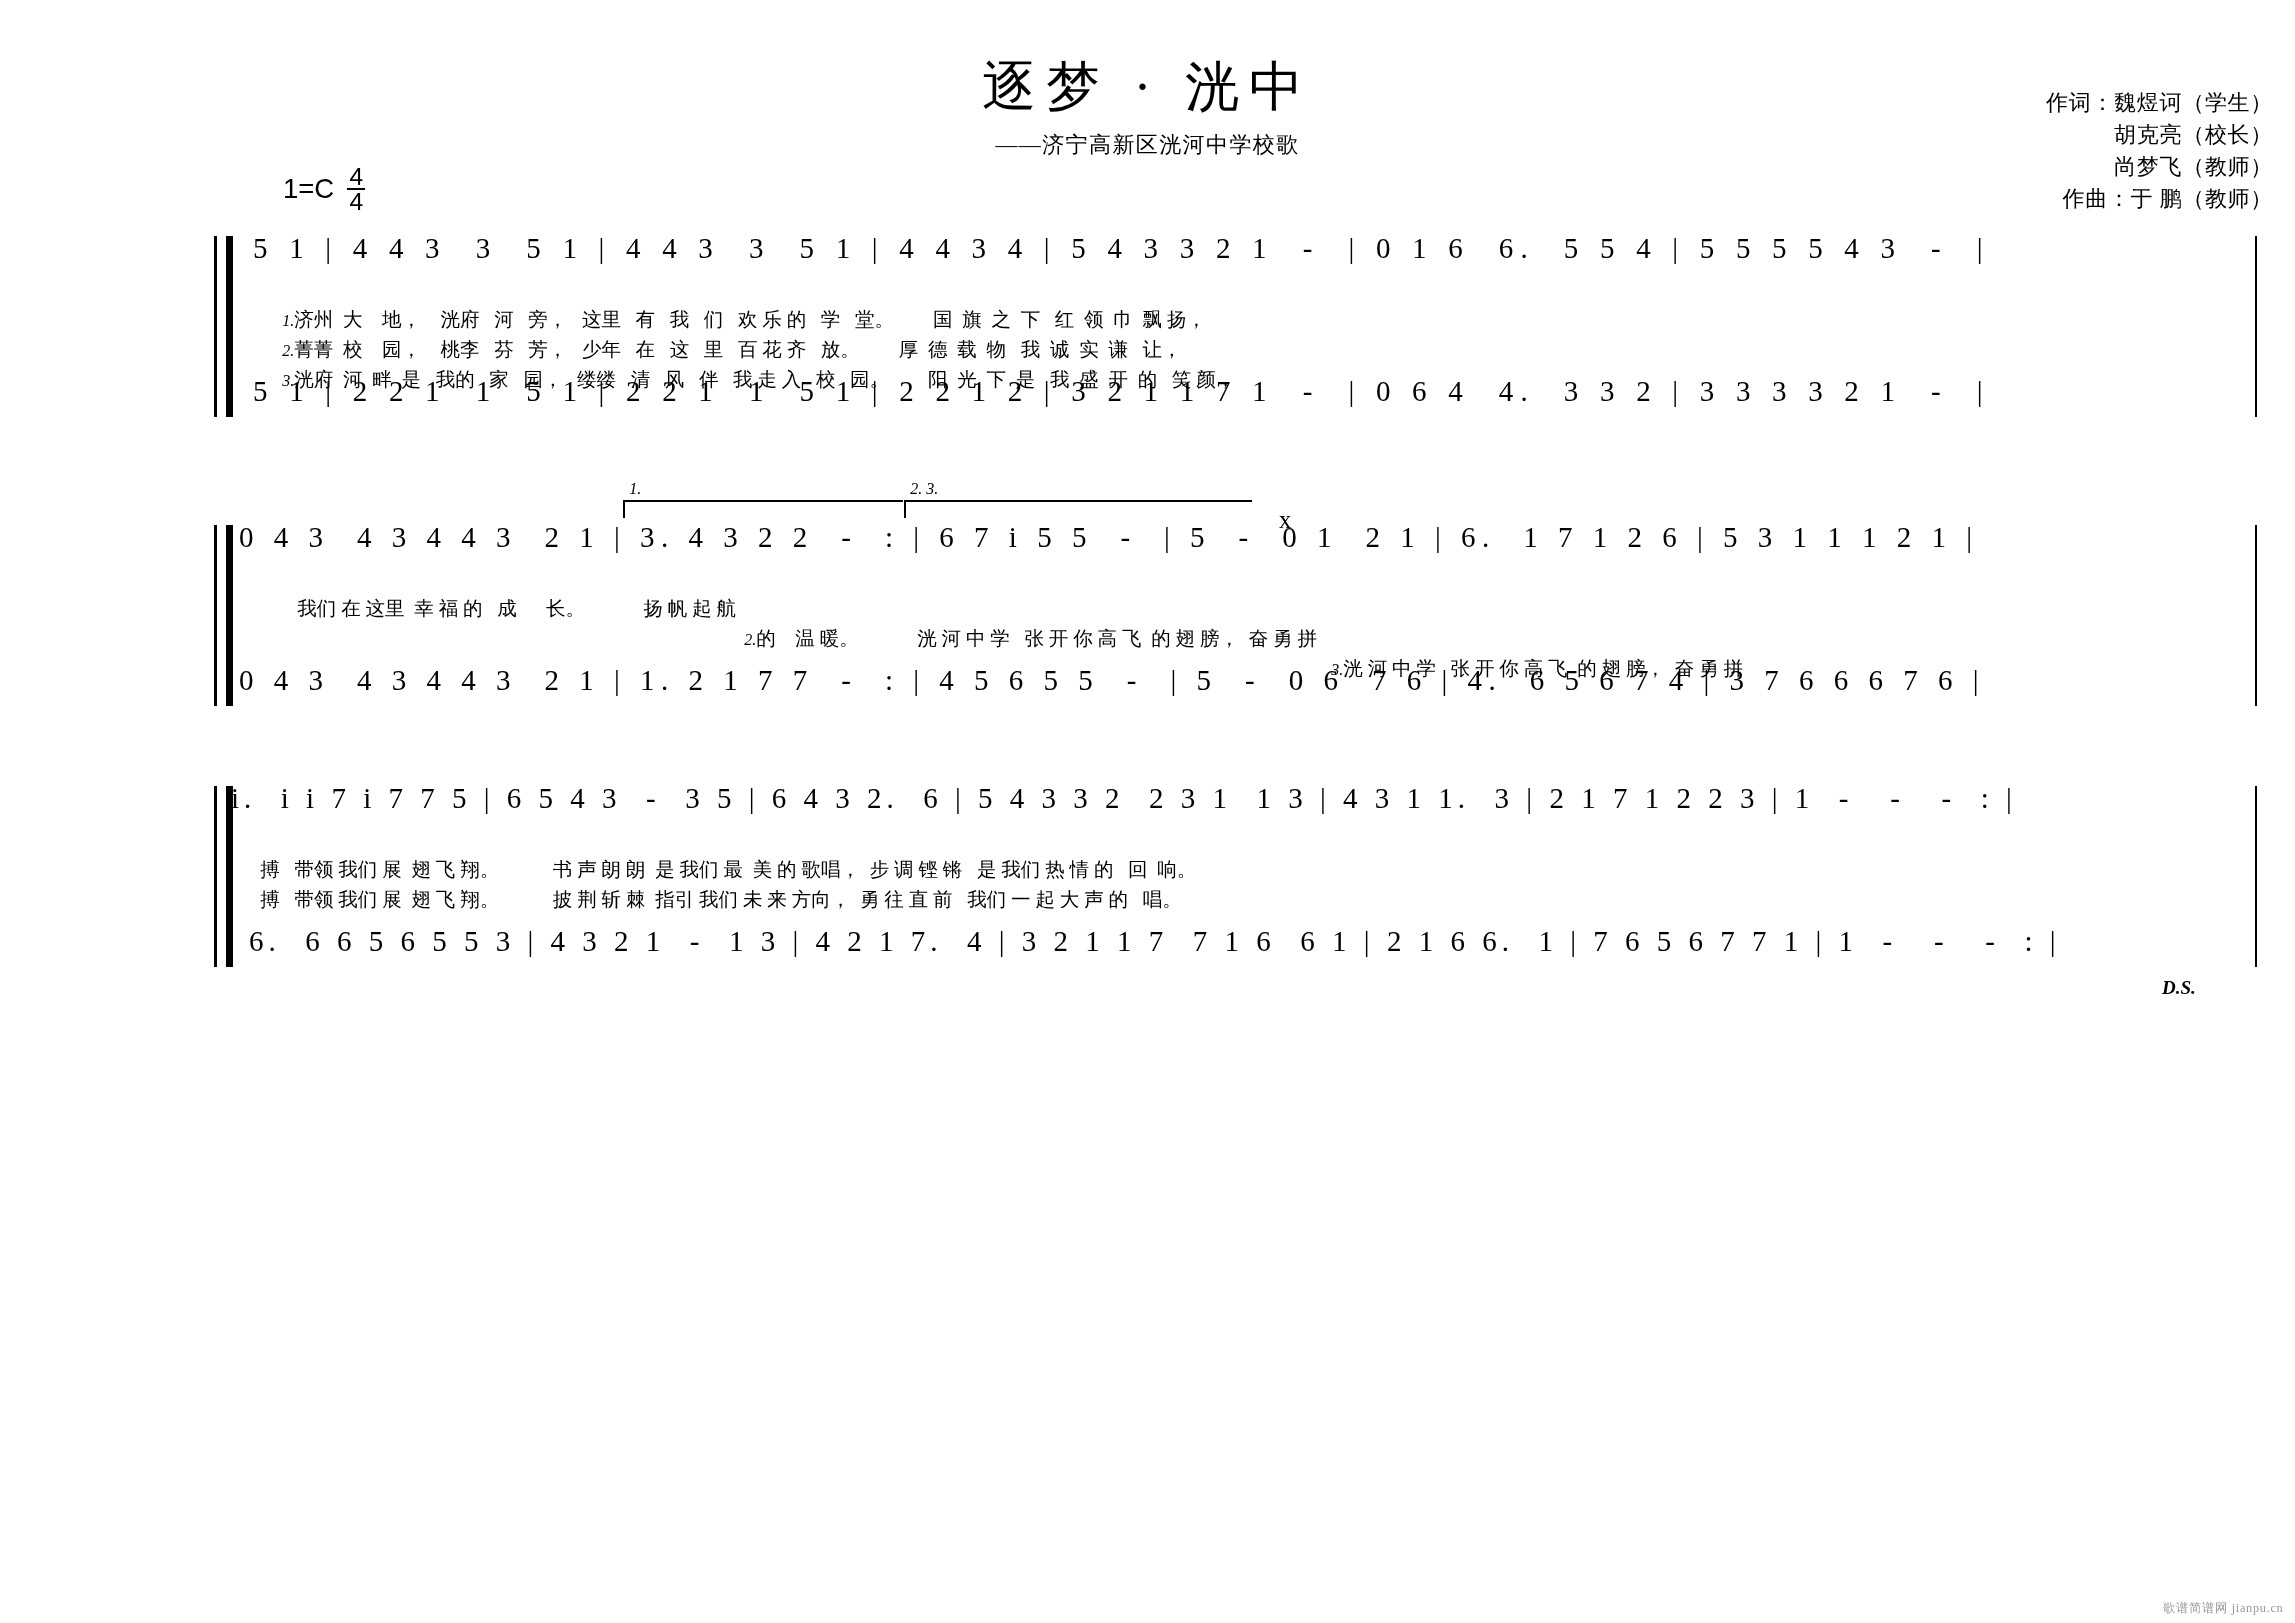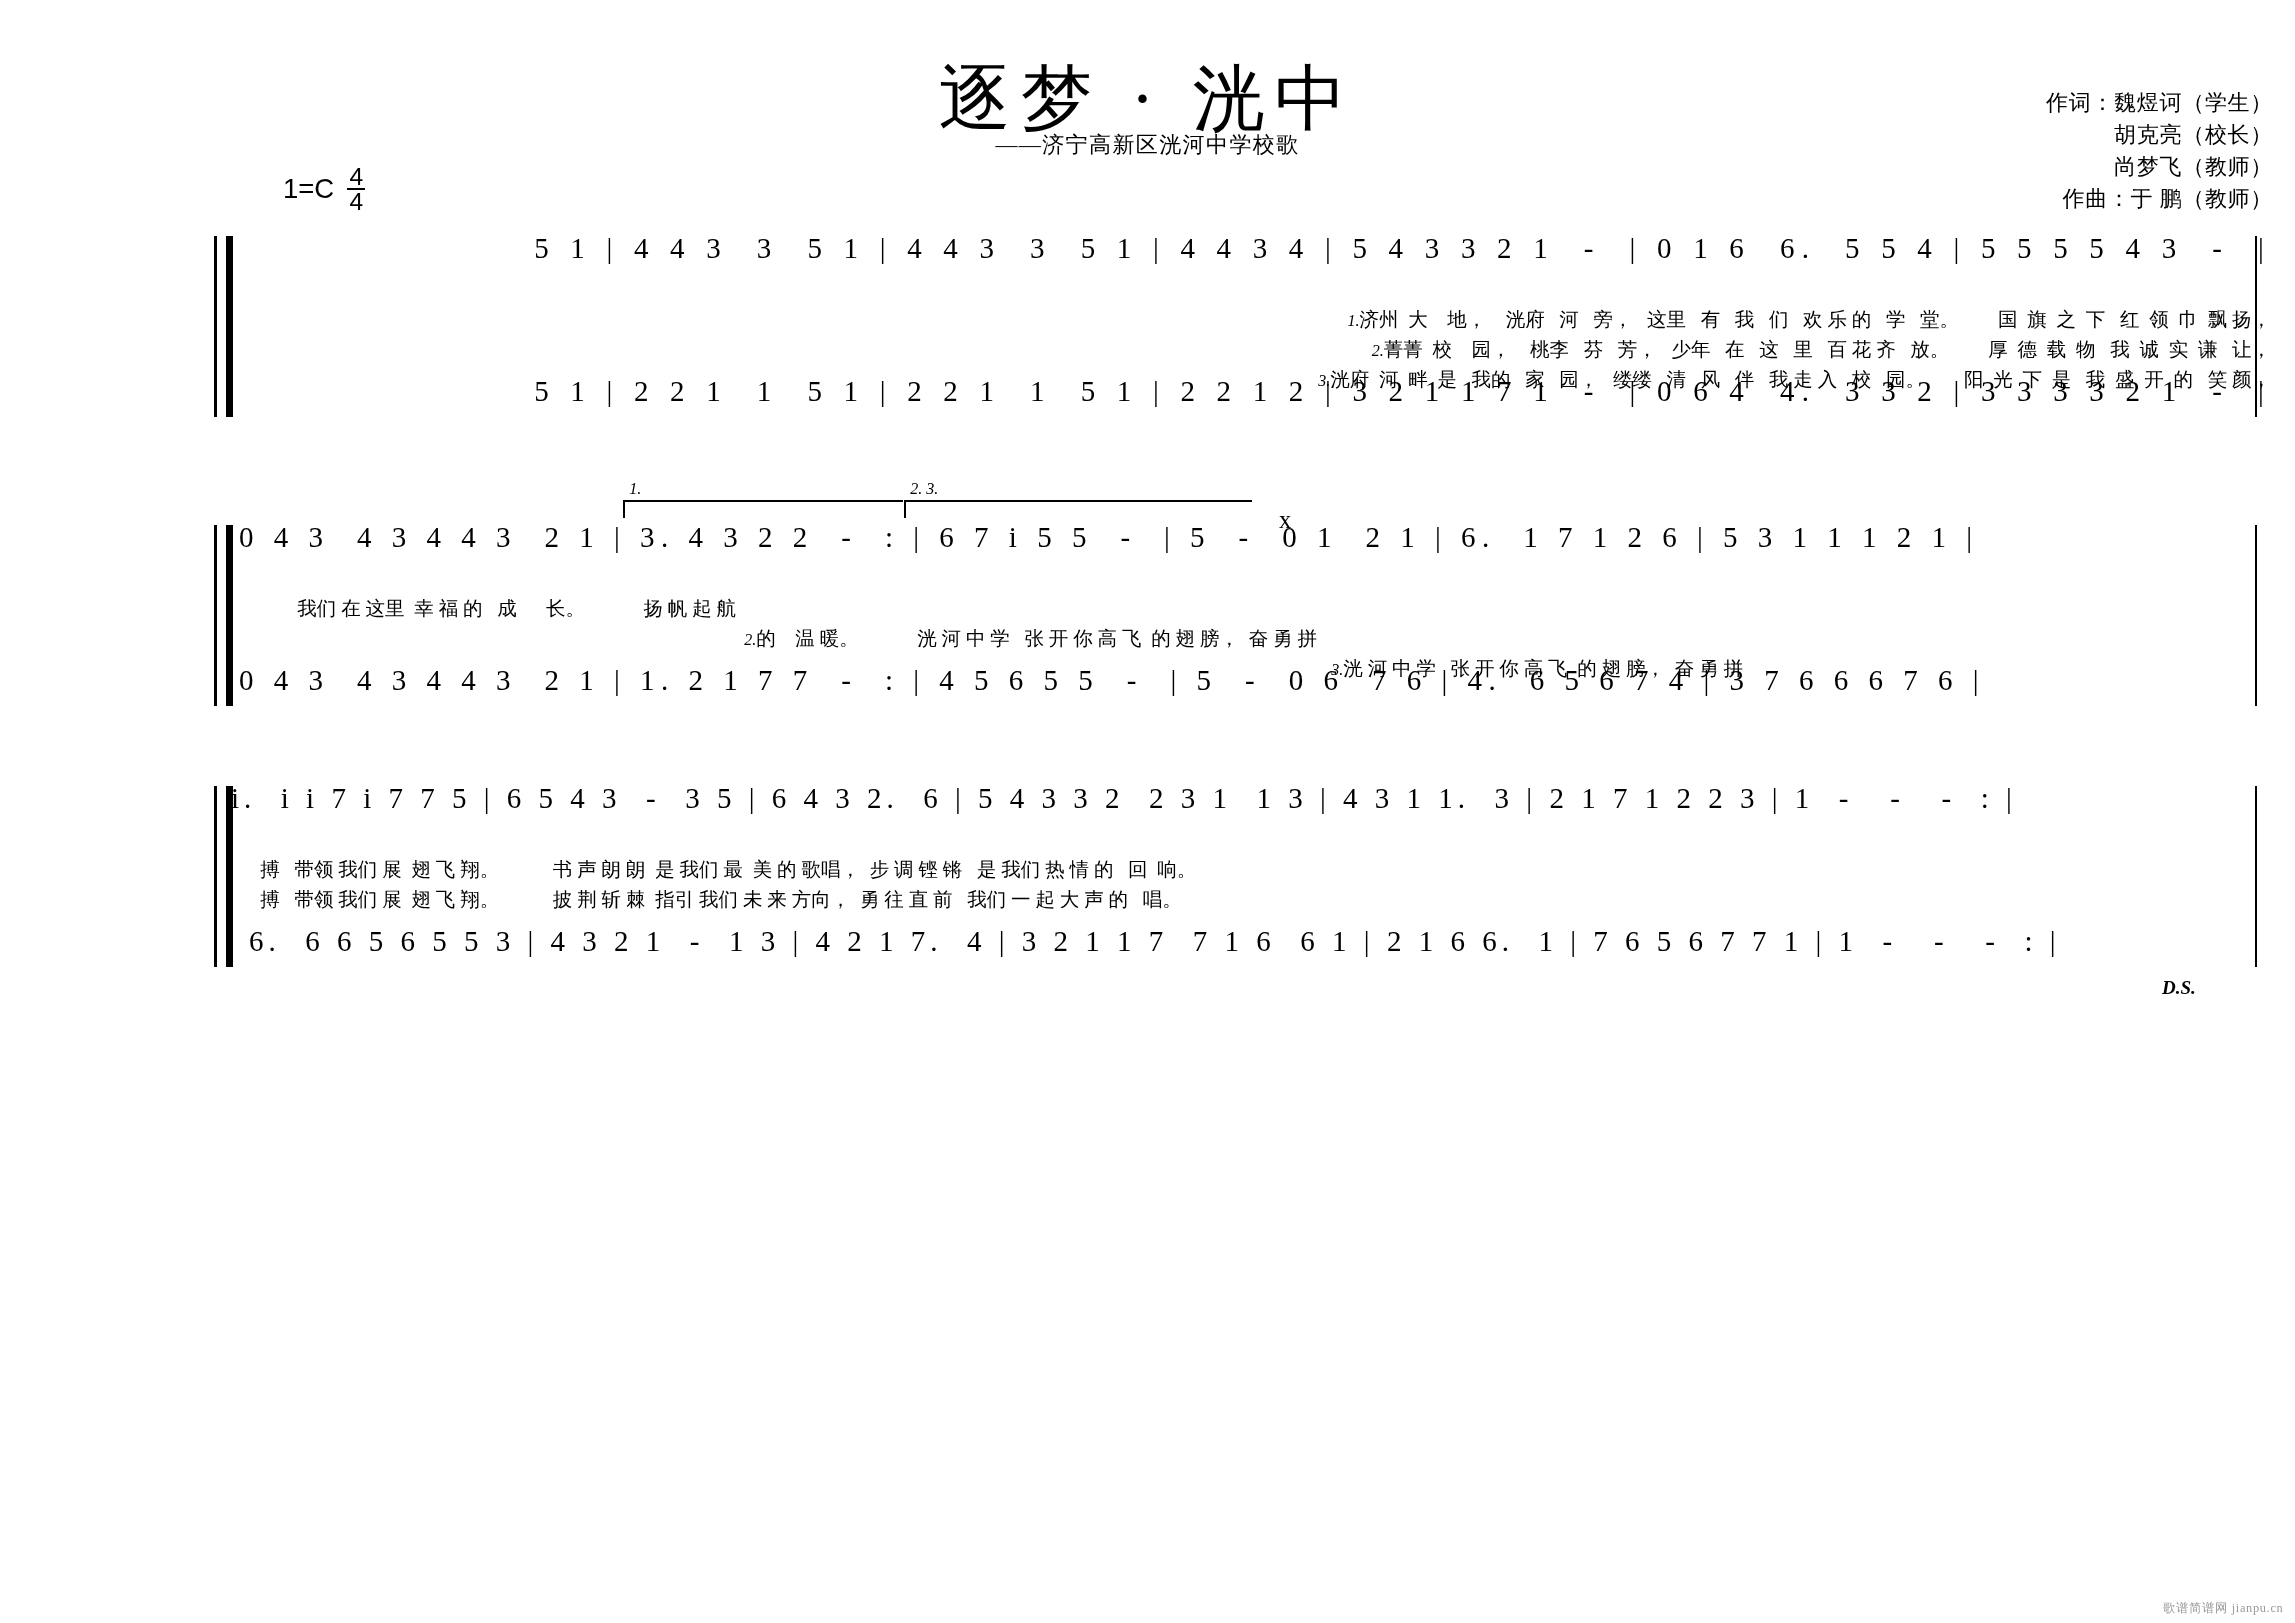--- a/index.html
+++ b/index.html
@@ -10,21 +10,21 @@
     color:#000;
     position:relative;
     overflow:hidden;
   }
   .sheet{position:absolute;left:0;top:0;width:2295px;height:1624px;}
 
   
   .title{
     position:absolute;left:0;top:51px;width:2295px;
     text-align:center;
-    font-size:72px;
+    font-size:54px;
     letter-spacing:10px;
     font-family:"Liberation Serif", serif;
     font-weight:normal;
   }
   .subtitle{
     position:absolute;left:0;top:130px;width:2295px;
     text-align:center;
     font-size:22px;
     letter-spacing:1.4px;
   }
@@ -108,21 +108,21 @@
     <div>作词：魏煜诃（学生）</div>
     <div>胡克亮（校长）</div>
     <div>尚梦飞（教师）</div>
     <div>作曲：于  鹏（教师）</div>
   </div>
 
   <div class="keysig">
     <span>1=C</span><span class="frac"><span class="num">4</span><span class="den">4</span></span>
   </div>
 
-  <div class="system" style="top:217px;left:0;width:1827px;height:217px;text-align:right;">
+  <div class="system" style="top:217px;left:0;width:1827px;height:217px;">
 
     <div class="brace" style="left:226px;top:19px;height:181px;"></div>
     <div class="barline" style="left:214px;top:19px;height:181px;"></div>
 
     <div class="notes" style="left:253px;top:14.5px;width:2018px;letter-spacing:7.2px;">5 1 | 4 4 3  3  5 1 | 4 4 3  3  5 1 | 4 4 3 4 | 5 4 3 3 2 1  -  | 0 1 6  6.  5 5 4 | 5 5 5 5 4 3  -  |</div>
 
     <div class="lyrics" style="left:253px;top:67px;width:2018px;">
       <span class="lyricnum">1.</span><span>济州  大    地，    洸府   河   旁，   这里   有   我   们   欢 乐 的   学   堂。        国  旗  之  下   红  领  巾  飘 扬，</span>
     </div>
     <div class="lyrics" style="left:253px;top:97px;width:2018px;">

